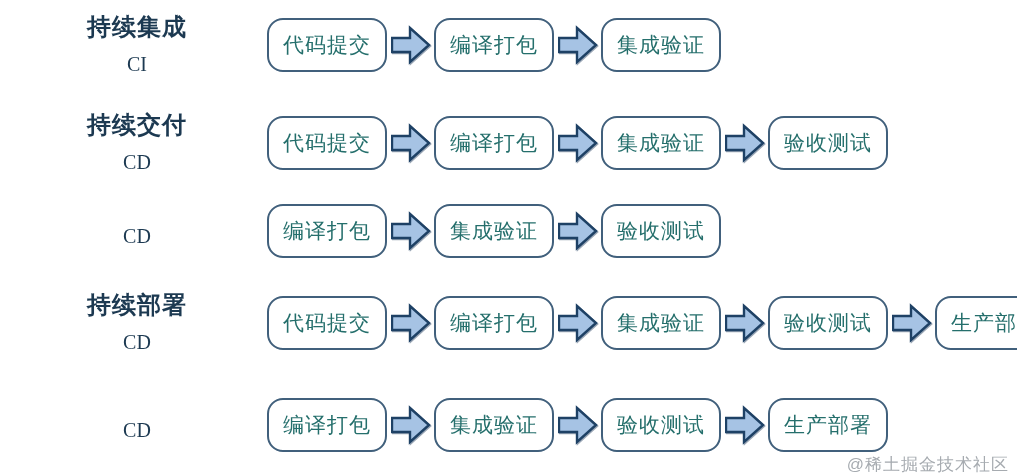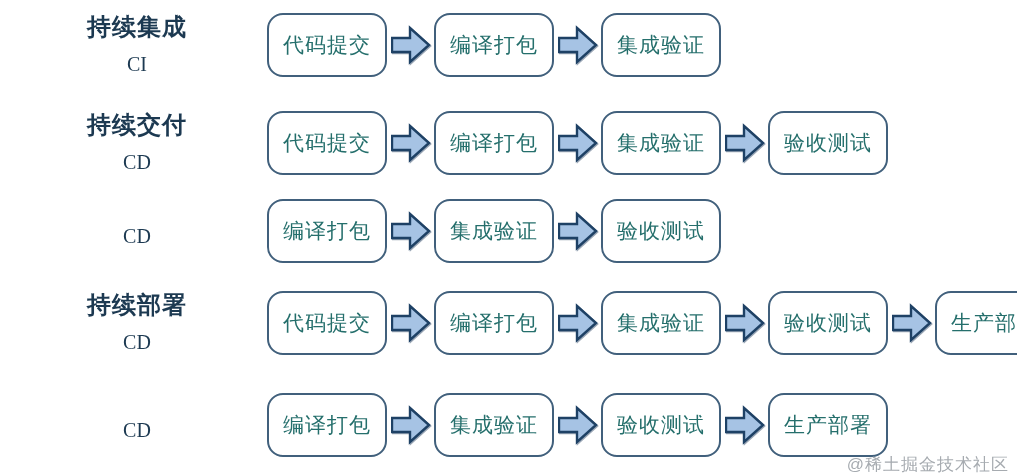--- a/index.html
+++ b/index.html
@@ -48,21 +48,21 @@
     font-weight: normal;
     margin-top: 11px;
   }
   .steps {
     display: flex;
     align-items: center;
     flex: 0 0 auto;
   }
   .step-box {
     width: 120px;
-    height: 64px;
+    height: 54px;
     box-sizing: border-box;
     border: 2px solid var(--box-border, #41607c);
     border-radius: 16px;
     background: #ffffff;
     display: flex;
     align-items: center;
     justify-content: center;
     flex: 0 0 auto;
   }
   .step-box span {

